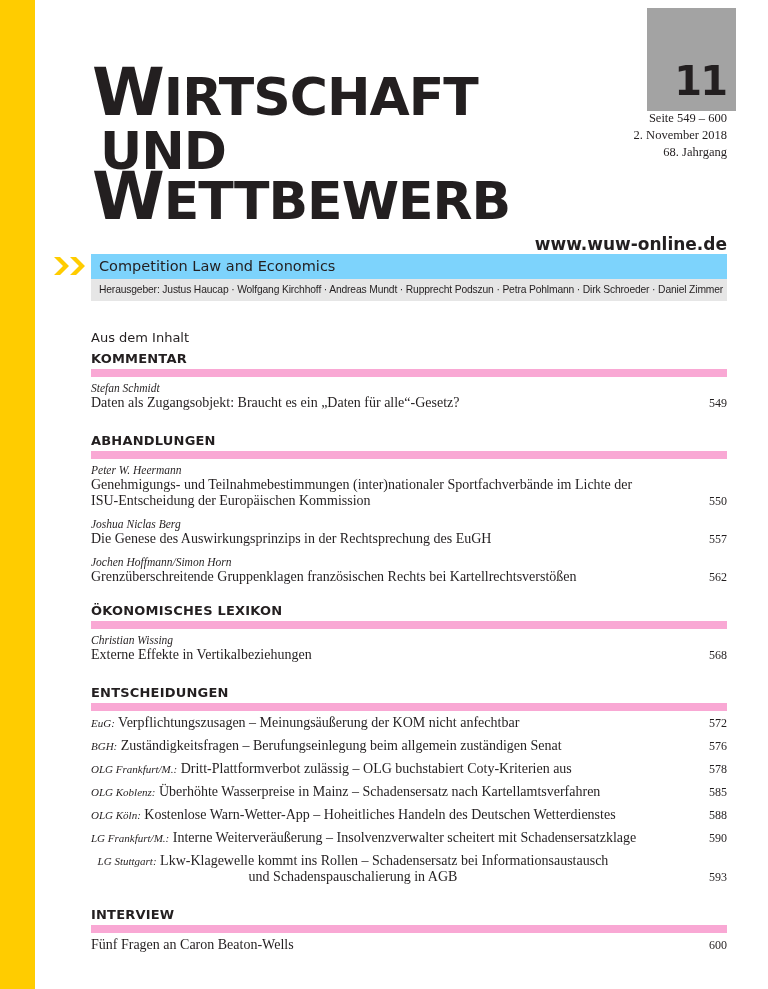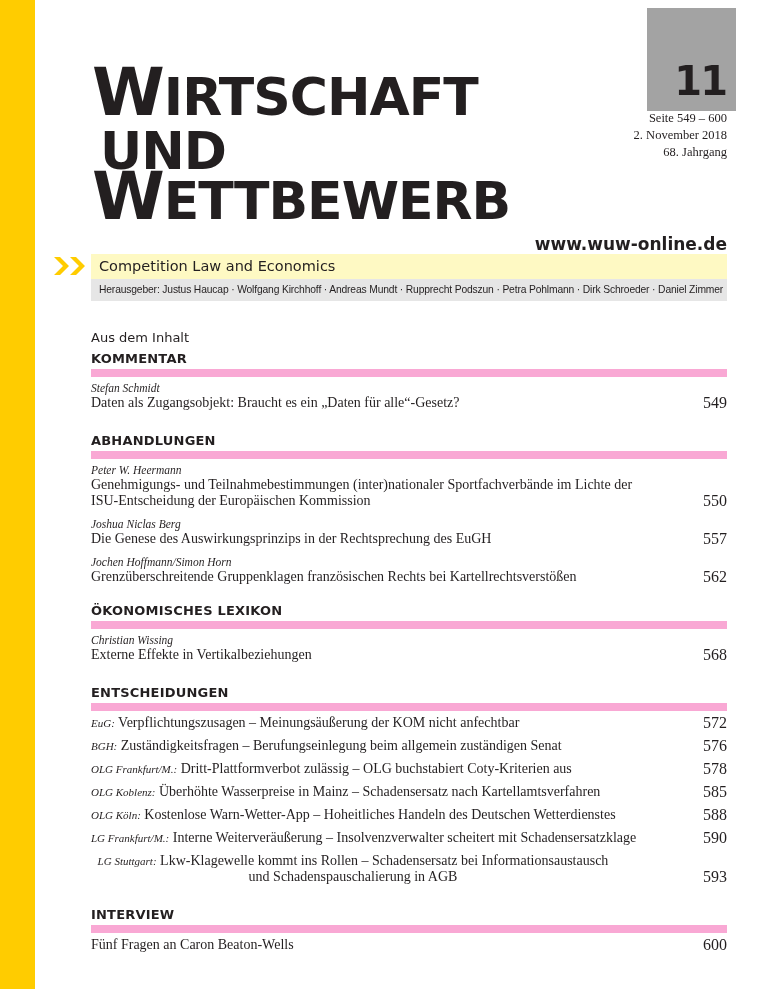--- a/index.html
+++ b/index.html
@@ -9,34 +9,34 @@
   .issue-num { position:absolute; right:10px; bottom:10px; font-family:"DejaVu Sans", sans-serif; font-weight:bold; font-size:40px; letter-spacing:-2px; color:#231f20; line-height:1; }
   .meta { position:absolute; right:41px; top:110px; text-align:right; font-family:Liberation Serif, serif; font-size:12.5px; line-height:17px; color:#231f20; }
   .title-line { position:absolute; left:92px; font-family:"DejaVu Sans", sans-serif; font-weight:bold; color:#231f20; line-height:1; white-space:nowrap; letter-spacing:-1px; }
   .title-line .big { font-size:66px; }
   .title-line .small { font-size:52px; }
   .t1 { top:60px; }
   .t2 { top:125px; left:100px; }
   .t3 { top:164px; }
   .url { position:absolute; right:41px; top:234px; font-family:"DejaVu Sans", sans-serif; font-weight:bold; font-size:17px; color:#231f20; }
   .chevrons { position:absolute; left:54px; top:255px; width:34px; height:22px; }
-  .subtitle-bar { position:absolute; left:91px; top:254px; width:636px; height:25px; background:#fef9c3; }
+  .subtitle-bar { position:absolute; left:91px; top:254px; width:636px; height:25px; background:#7dd3fc; }
   .subtitle { position:absolute; left:8px; top:4px; font-family:"DejaVu Sans", sans-serif; font-size:14.5px; color:#231f20; white-space:nowrap; }
   .editors-bar { position:absolute; left:91px; top:279px; width:636px; height:22px; background:#e6e6e6; }
   .editors { position:absolute; left:8px; top:5px; font-family:"Liberation Sans", sans-serif; font-size:10.3px; color:#231f20; white-space:nowrap; letter-spacing:-0.15px; }
   .toc { position:absolute; left:91px; top:330px; width:636px; }
   .toc-intro { font-family:"DejaVu Sans", sans-serif; font-size:13px; color:#231f20; margin-bottom:6px; }
   .section { margin-bottom:12px; }
   .section-head { font-family:"DejaVu Sans", sans-serif; font-weight:bold; font-size:13px; color:#231f20; padding-bottom:3px; border-bottom:8px solid #f9a8d4; margin-bottom:4px; letter-spacing:0.2px; }
   .entry { display:flex; justify-content:space-between; align-items:flex-end; margin-bottom:8px; }
   .entry-body { flex:1; padding-right:20px; }
   .author { font-family:"Liberation Serif", serif; font-style:italic; font-size:11.5px; line-height:14px; color:#231f20; }
   .etitle { font-family:"Liberation Serif", serif; font-size:14px; line-height:16px; color:#231f20; }
   .court { font-family:"Liberation Serif", serif; font-style:italic; font-size:11px; color:#231f20; }
-  .page { font-family:"Liberation Serif", serif; font-size:16px; line-height:16px; color:#231f20; width:30px; text-align:right; }
+  .page { font-family:"Liberation Serif", serif; font-size:12px; line-height:16px; color:#231f20; width:30px; text-align:right; }
   .dec-entry { margin-bottom:7px;gap:22px; }
 </style>
 </head>
 <body>
 
 <div class="sidebar"></div>
 
 <div class="issue-box">
   <span class="issue-num">11</span>
 </div>

